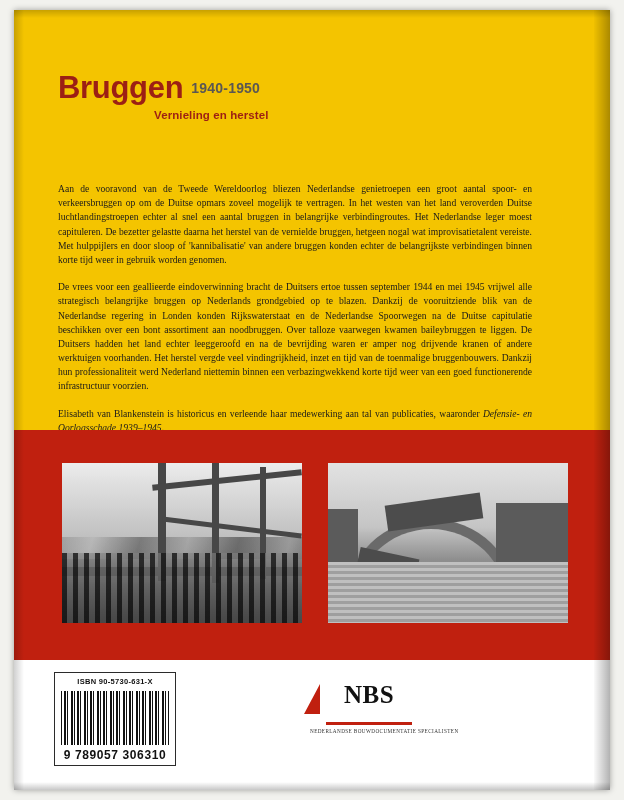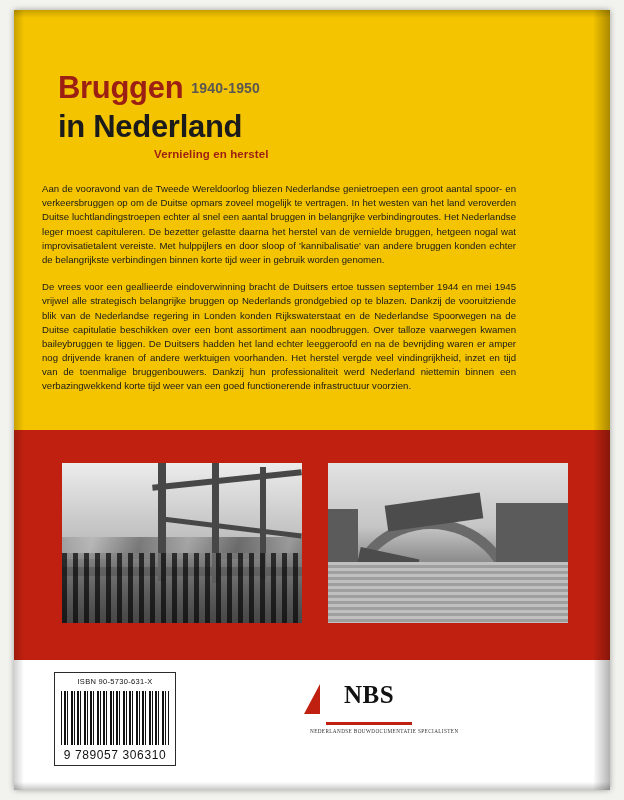--- a/index.html
+++ b/index.html
@@ -105,24 +105,25 @@
     font-size: 11.5px;
     font-weight: bold;
     color: #9c1f14;
     margin-top: 4px;
     margin-left: 96px;
     letter-spacing: 0.1px;
   }
 
   .blurb {
     position: absolute;
-    left: 28px;
+    left: 44px;
     top: 172px;
     width: 474px;
     color: #1a1a1a;
+    font-family: Liberation Serif, serif;
   }
   .blurb p {
     margin: 0 0 13px 0;
     font-size: 9.6px;
     line-height: 1.48;
     text-align: justify;
   }
   .blurb p.author-note {
     margin-top: 6px;
   }
@@ -224,20 +225,21 @@
 
   .isbn-box {
     position: absolute;
     left: 40px;
     top: 12px;
     width: 120px;
     height: 92px;
     background: #ffffff;
     border: 1px solid #2b2b2b;
     padding: 0;
+    font-weight: bold;
   }
   .isbn-label {
     font-size: 7.5px;
     color: #111;
     text-align: center;
     margin-top: 4px;
     letter-spacing: 0.3px;
   }
   .barcode {
     position: absolute;
@@ -309,27 +311,27 @@
 
 <div class="page">
   <div class="book">
 
     <div class="yellow-panel">
 
       <div class="title-block">
         <div>
           <span class="title-line1">Bruggen</span><span class="title-years">1940-1950</span>
         </div>
-        <div class="title-line2">in Nederland</div>
         <div class="subtitle">Vernieling en herstel</div>
       </div>
 
       <div class="blurb">
         <p>Aan de vooravond van de Tweede Wereldoorlog bliezen Nederlandse genietroepen een groot aantal spoor- en verkeersbruggen op om de Duitse opmars zoveel mogelijk te vertragen. In het westen van het land veroverden Duitse luchtlandingstroepen echter al snel een aantal bruggen in belangrijke verbindingroutes. Het Nederlandse leger moest capituleren. De bezetter gelastte daarna het herstel van de vernielde bruggen, hetgeen nogal wat improvisatietalent vereiste. Met hulppijlers en door sloop of 'kannibalisatie' van andere bruggen konden echter de belangrijkste verbindingen binnen korte tijd weer in gebruik worden genomen.</p>
         <p>De vrees voor een geallieerde eindoverwinning bracht de Duitsers ertoe tussen september 1944 en mei 1945 vrijwel alle strategisch belangrijke bruggen op Nederlands grondgebied op te blazen. Dankzij de vooruitziende blik van de Nederlandse regering in Londen konden Rijkswaterstaat en de Nederlandse Spoorwegen na de Duitse capitulatie beschikken over een bont assortiment aan noodbruggen. Over talloze vaarwegen kwamen baileybruggen te liggen. De Duitsers hadden het land echter leeggeroofd en na de bevrijding waren er amper nog drijvende kranen of andere werktuigen voorhanden. Het herstel vergde veel vindingrijkheid, inzet en tijd van de toenmalige bruggenbouwers. Dankzij hun professionaliteit werd Nederland niettemin binnen een verbazingwekkend korte tijd weer van een goed functionerende infrastructuur voorzien.</p>
+        <p class="author-note"><span>Elisabeth van Blankenstein is historicus en verleende haar medewerking aan tal van publicaties, waaronder </span><em>Defensie- en Oorlogsschade 1939–1945</em><span>.</span></p>
       </div>
 
     </div>
 
     <div class="red-panel">
 
       <div class="photo photo-left">
         <div class="ph1">
           <div class="sky"></div>
           <div class="ground"></div>

